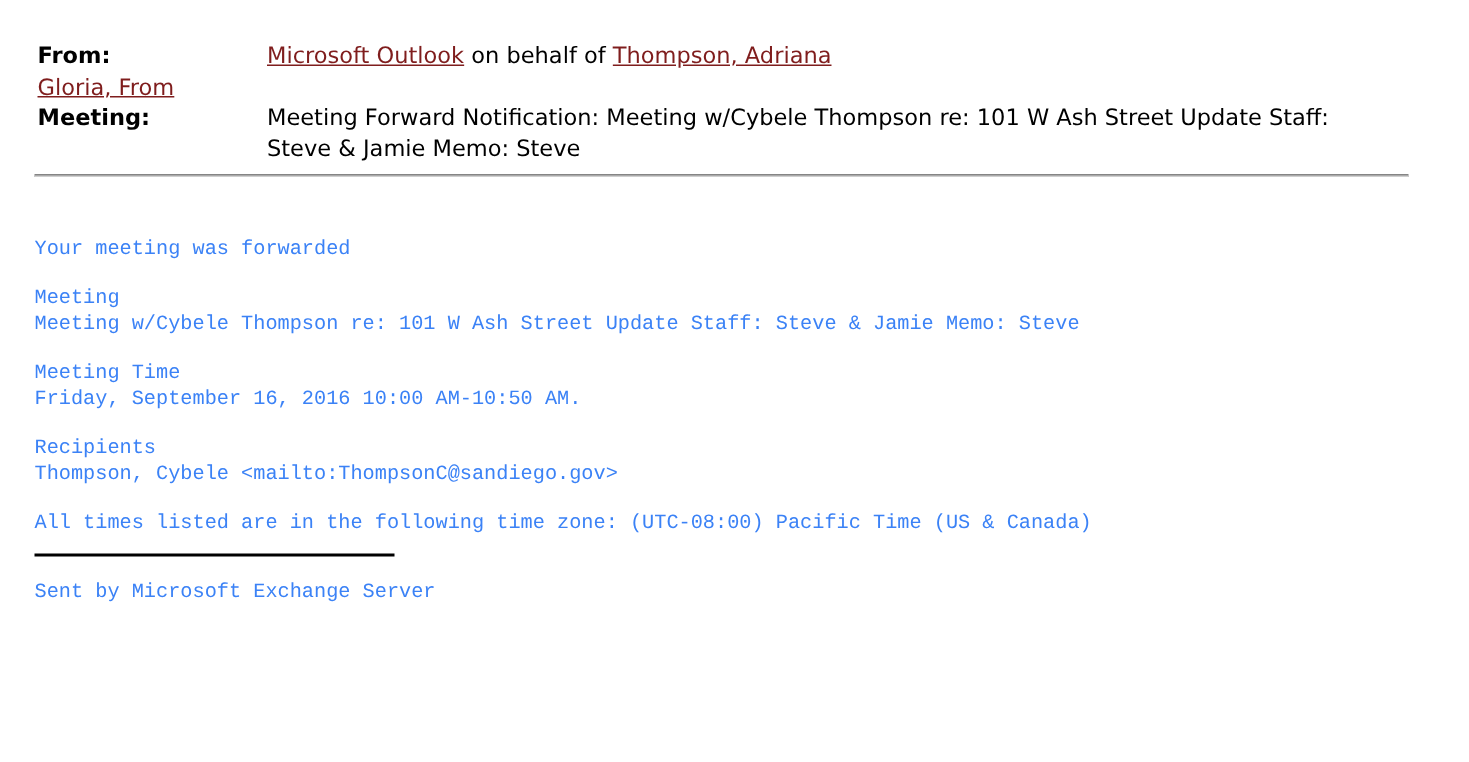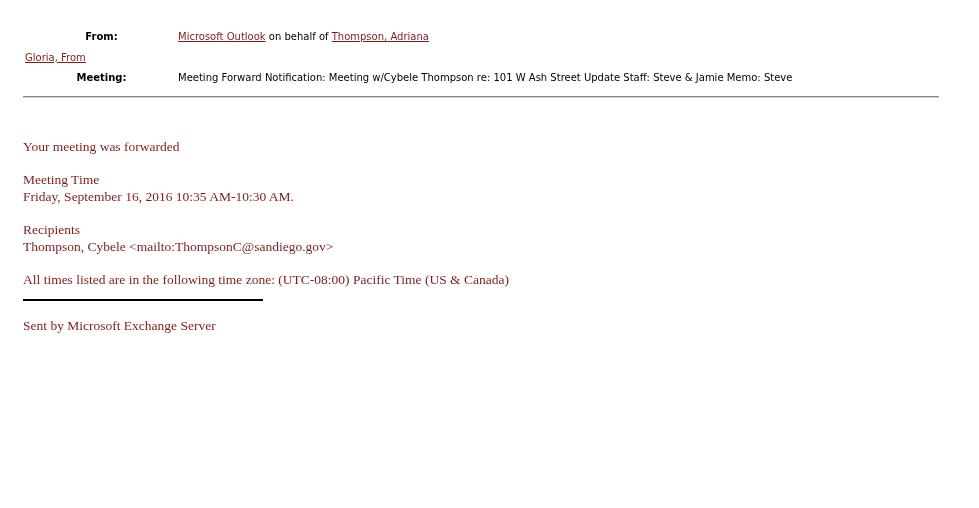--- a/index.html
+++ b/index.html
@@ -9,24 +9,23 @@
     height: 508px;
     background: #ffffff;
     color: #000000;
     overflow: hidden;
   }
 
   
   .email-header {
     padding: 27px 12px 0 25px;
     font-family: "DejaVu Sans", sans-serif;
-    font-size: 10px;
+    font-size: 15px;
     line-height: 20.5px;
     color: #000000;
-    text-align: center;
   }
   .header-row { display: flex; }
   .header-label {
     width: 153px;
     flex-shrink: 0;
     font-weight: bold;
   }
   .header-value { max-width: 748px; }
 
   a.link {
@@ -40,24 +39,24 @@
     margin: 7px 40px 0 23px;
     height: 2px;
     background: #858585;
     border: none;
     border-bottom: 1px solid #cfcfcf;
   }
 
   
   .email-body {
     margin-left: 23px;
-    font-family: Liberation Serif, serif;
+    font-family: Liberation Mono, monospace;
     font-size: 13.5px;
     line-height: 17px;
-    color: #7f1d1d;
+    color: #3b82f6;
     margin-top: 40px;
   }
   .email-body p { margin: 16px 0 0 0; }
   .email-body p.first { margin-top: 10px; }
   .indented { margin-left: 8px; }
   .preserve-spaces { white-space: pre-wrap; }
 
   .signature-rule {
     width: 240px;
     border: none;
@@ -84,22 +83,23 @@
       <div class="header-value">Meeting Forward Notification: Meeting w/Cybele Thompson re: 101 W Ash Street Update Staff: Steve &amp; Jamie Memo: Steve</div>
     </div>
   </div>
 
   <div class="header-separator"></div>
 
   <div class="email-body">
     <p class="first">Your meeting was forwarded</p>
 
 
+    <p class="indented"><span>Meeting</span><br><span>Meeting w/Cybele Thompson re: 101 W Ash Street Update Staff: Steve &amp; Jamie Memo: Steve</span></p>
 
-    <p class="indented"><span>Meeting Time</span><br><span>Friday, September 16, 2016 10:35 AM-10:30 AM.</span></p>
+    <p class="indented"><span>Meeting Time</span><br><span>Friday, September 16, 2016 10:00 AM-10:50 AM.</span></p>
 
     <p class="indented"><span>Recipients</span><br><span>Thompson, Cybele &lt;mailto:ThompsonC@sandiego.gov&gt;</span></p>
 
     <p>All times listed are in the following time zone: (UTC-08:00) Pacific Time (US &amp; Canada)</p>
 
     <hr class="signature-rule">
 
     <p class="sent-by">Sent by Microsoft Exchange Server</p>
   </div>
 

